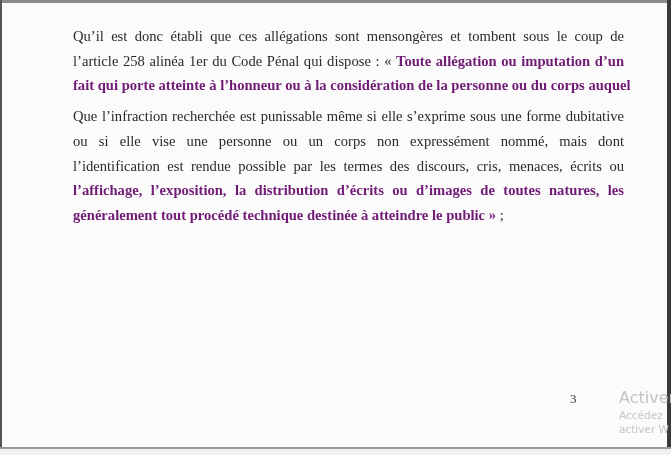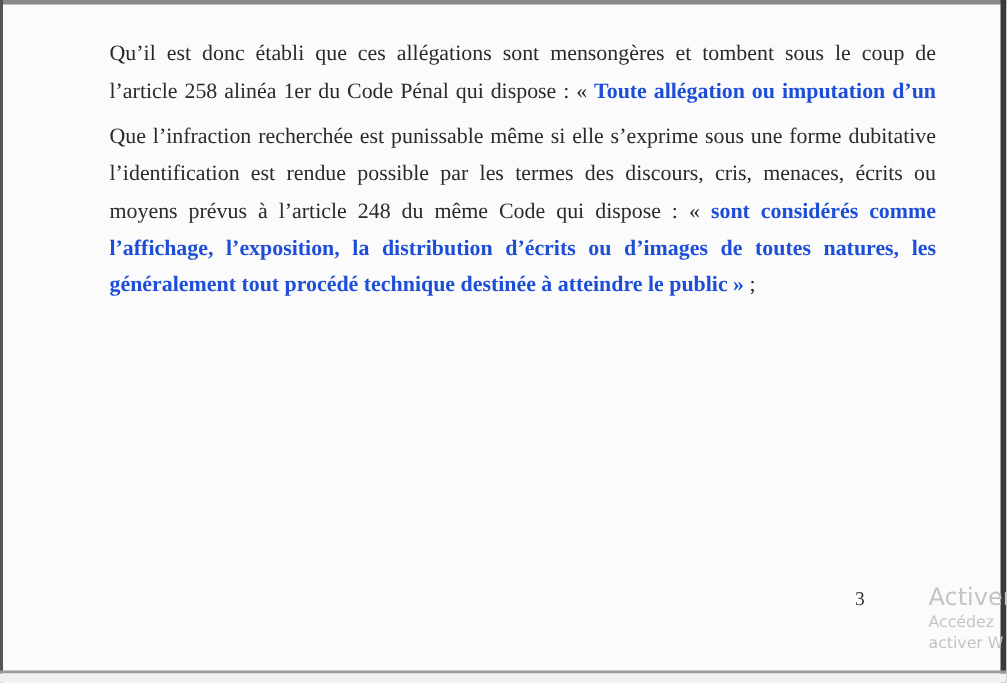--- a/index.html
+++ b/index.html
@@ -5,21 +5,21 @@
   html, body { margin:0; padding:0; }
   body { width:671px; height:455px; overflow:hidden; background:#fbfbfb; position:relative;
          font-family:"Liberation Serif","DejaVu Serif",serif; color:#2a2a2a; }
   .top-strip { position:absolute; left:0; top:0; width:671px; height:3px; background:#8a8a8a; }
   .left-edge { position:absolute; left:0; top:0; width:2px; height:455px; background:#555; }
   .right-edge { position:absolute; right:0; top:0; width:4px; height:455px; background:#3a3a3a; }
   .bottom-line { position:absolute; left:0; top:447px; width:671px; height:2px; background:#9a9a9a; }
   .bottom-strip { position:absolute; left:0; top:449px; width:671px; height:6px; background:#f0f0f0; }
   .page { position:absolute; left:73px; top:24px; width:551px; }
   .para { margin:0; font-size:14.6px; line-height:24.7px; text-align:justify; }
-  .para b { font-weight:bold; color:#1d4ed8; }
+  .para b { font-weight:bold; color:#701a75; }
   .para + .para { margin-top:6px; }
   .line { display:block; text-align:justify; text-align-last:justify; white-space:nowrap; }
   .line.last { text-align-last:left; }
   .page-number { position:absolute; left:570px; top:391px; font-size:13px; color:#333; }
   .watermark { position:absolute; left:619px; top:388px; color:#c4c4c4;
                font-family:"DejaVu Sans","Liberation Sans",sans-serif; }
   .wm-title { font-size:16px; line-height:20px; }
   .wm-sub { font-size:10.5px; line-height:14px; }
 </style>
 </head>
@@ -28,25 +28,26 @@
 <div class="top-strip"></div>
 <div class="left-edge"></div>
 <div class="right-edge"></div>
 <div class="bottom-line"></div>
 <div class="bottom-strip"></div>
 
 <div class="page">
   <p class="para">
       <span class="line"><span>Qu’il est donc établi que ces allégations sont mensongères et tombent sous le coup de</span></span>
       <span class="line"><span>l’article 258 alinéa 1er du Code Pénal qui dispose : « </span><b>Toute allégation ou imputation d’un</b></span>
+      <span class="line"><b>fait qui porte atteinte à l’honneur ou à la considération de la personne ou du corps auquel</b></span>
     </p>
   <p class="para">
       <span class="line"><span>Que l’infraction recherchée est punissable même si elle s’exprime sous une forme dubitative</span></span>
+      <span class="line"><span>ou si elle vise une personne ou un corps non expressément nommé, mais dont</span></span>
       <span class="line"><span>l’identification est rendue possible par les termes des discours, cris, menaces,  écrits ou</span></span>
-      <span class="line"><span>moyens prévus à l’article 248 du même Code qui dispose : «  </span><b>sont considérés comme</b></span>
       <span class="line"><b>l’affichage, l’exposition, la distribution d’écrits ou d’images de toutes natures,  les</b></span>
       <span class="line last"><b>généralement tout procédé technique destinée à atteindre le public »</b><span> ;</span></span>
     </p>
 </div>
 
 <div class="page-number">3</div>
 
 <div class="watermark">
   <div class="wm-title">Activer</div>
   <div class="wm-sub">Accédez</div>

